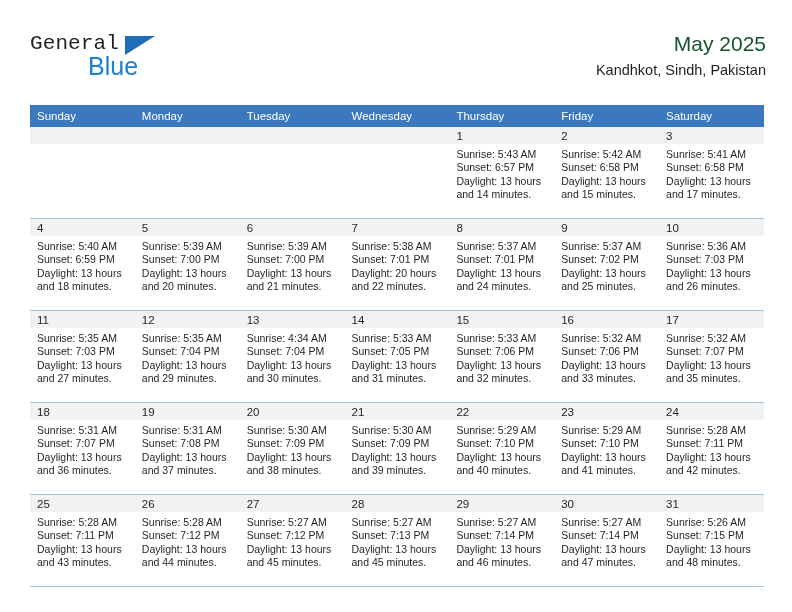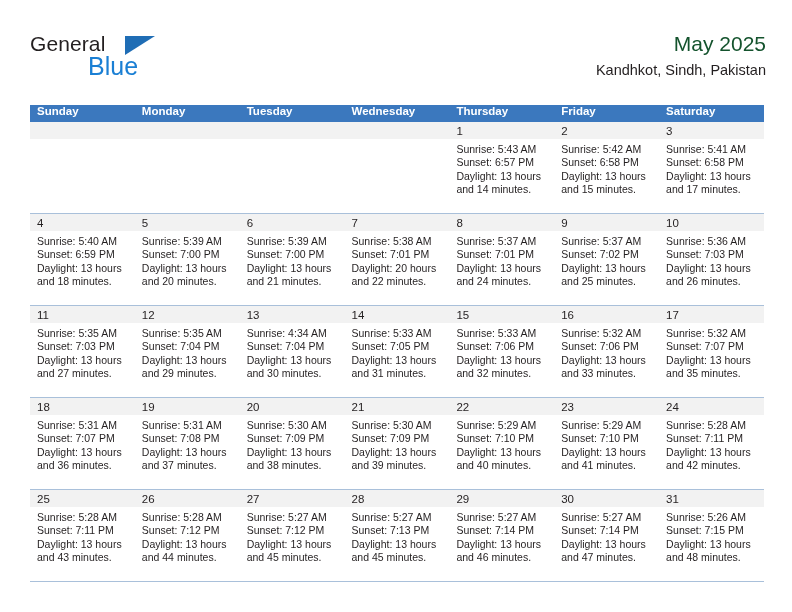--- a/index.html
+++ b/index.html
@@ -36,21 +36,21 @@
     width: 170px;
     height: 58px;
   }
   .brand-general {
     position: absolute;
     left: 0;
     top: 0;
     font-size: 21px;
     letter-spacing: 0.1px;
     color: #231f20;
-    font-family: Liberation Sans, sans-serif;
+    font-family: Liberation Mono, monospace;
   }
   .brand-blue {
     position: absolute;
     left: 58px;
     top: 20px;
     font-size: 25px;
     color: #1a7fd4;
     font-family: "Liberation Sans", sans-serif;
   }
   .brand-flag {
@@ -88,23 +88,23 @@
     left: 30px;
     top: 105px;
     width: 734px;
     border-collapse: collapse;
     table-layout: fixed;
   }
   .calendar th {
     background: #3b78be;
     color: #ffffff;
     font-size: 11.5px;
-    font-weight: bold;
+    font-weight: normal;
     text-align: left;
-    padding: 0 0 5px 7px;
+    padding: 5px 0 5px 7px;
     height: 12px;
     border: none;
   }
   .calendar td {
     vertical-align: top;
     padding: 0;
     border: none;
     height: 91px;
     border-bottom: 1px solid #a9c0da;
   }

